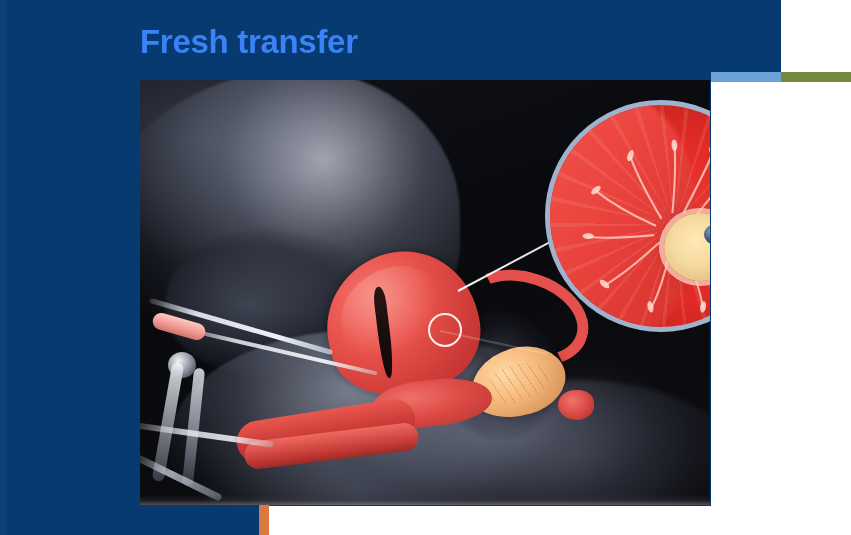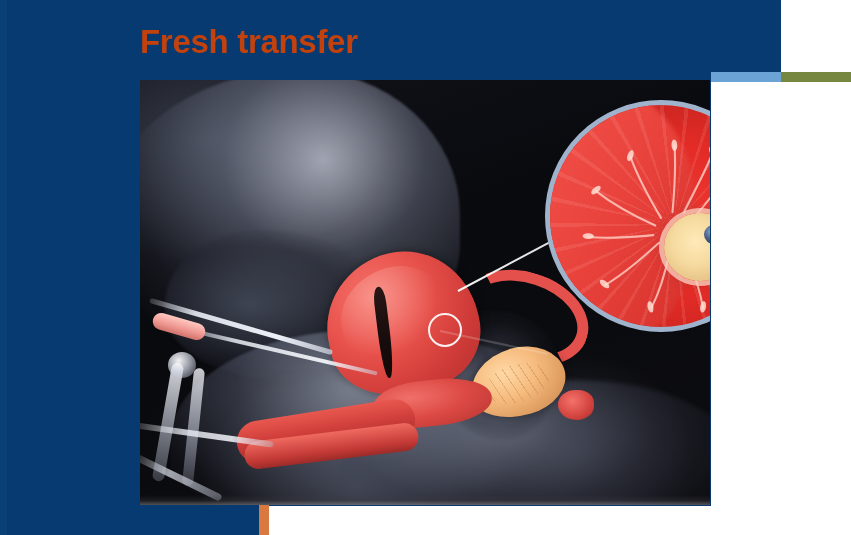--- a/index.html
+++ b/index.html
@@ -78,21 +78,21 @@
     background: #d9783f;
   }
 
   
   .slide-title {
     position: absolute;
     left: 140px;
     top: 22px;
     font-size: 33px;
     font-weight: bold;
-    color: #c2410c;
+    color: #3b82f6;
     letter-spacing: -0.3px;
     line-height: 40px;
     white-space: nowrap;
   }
 
   
   .illustration {
     position: absolute;
     left: 140px;
     top: 80px;

